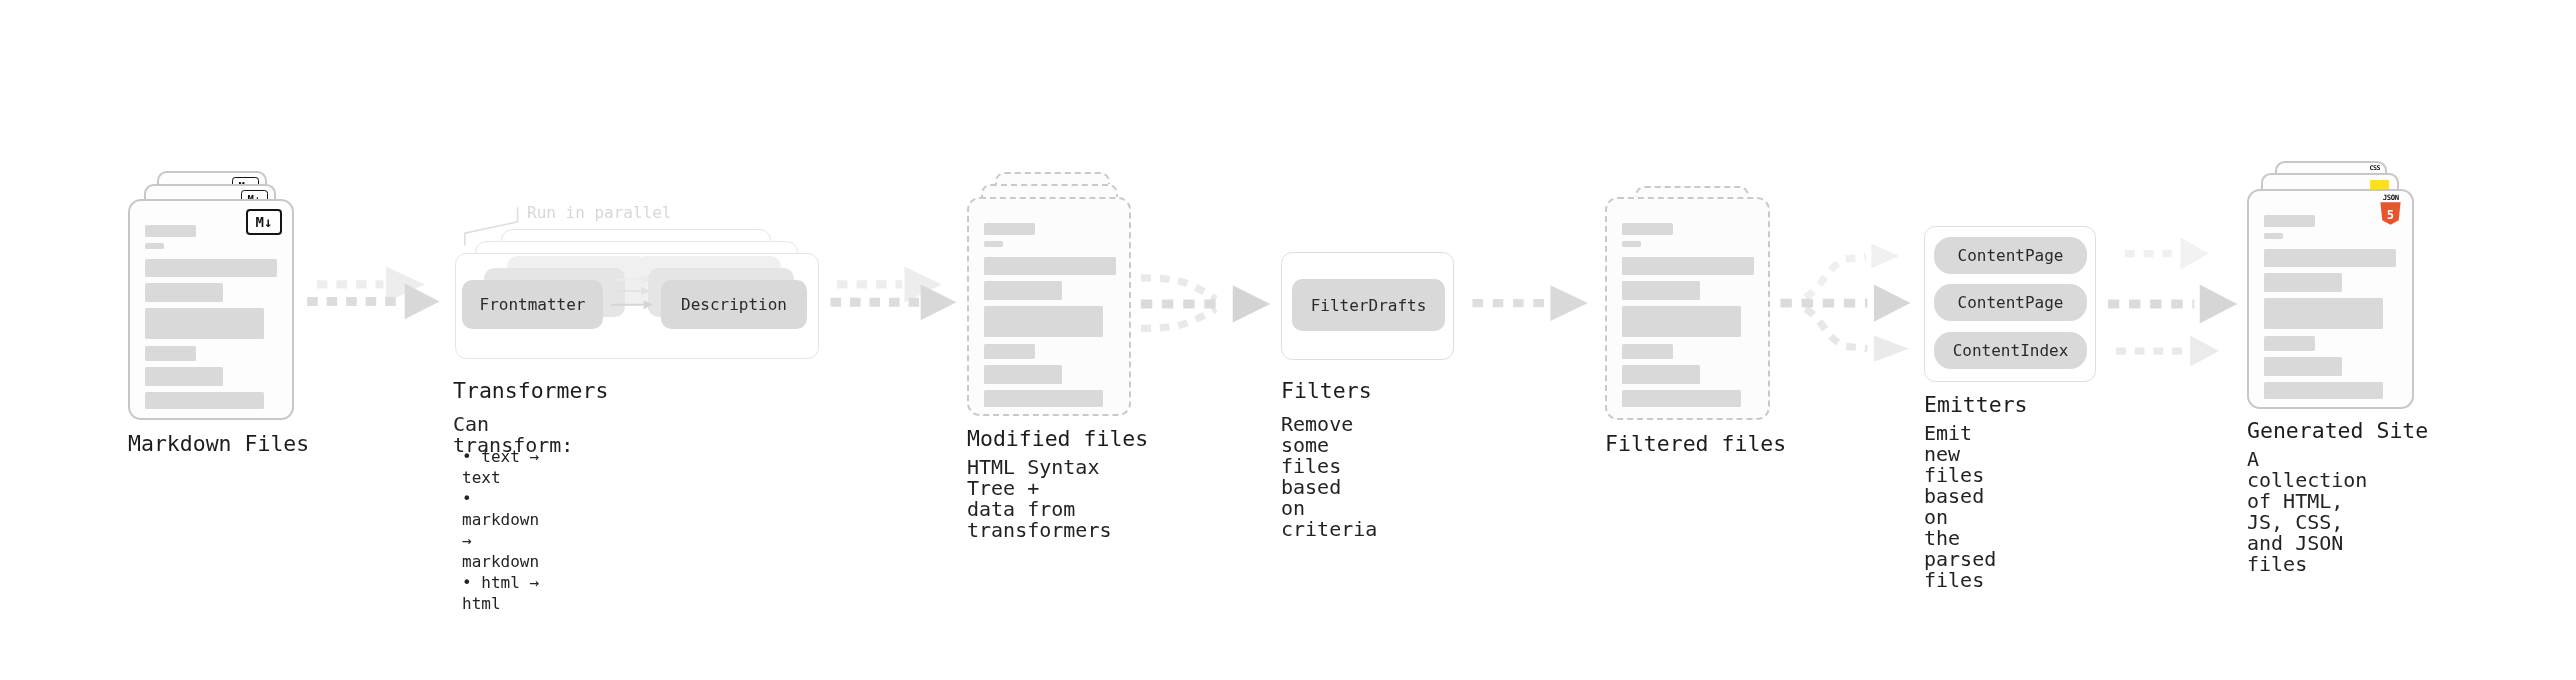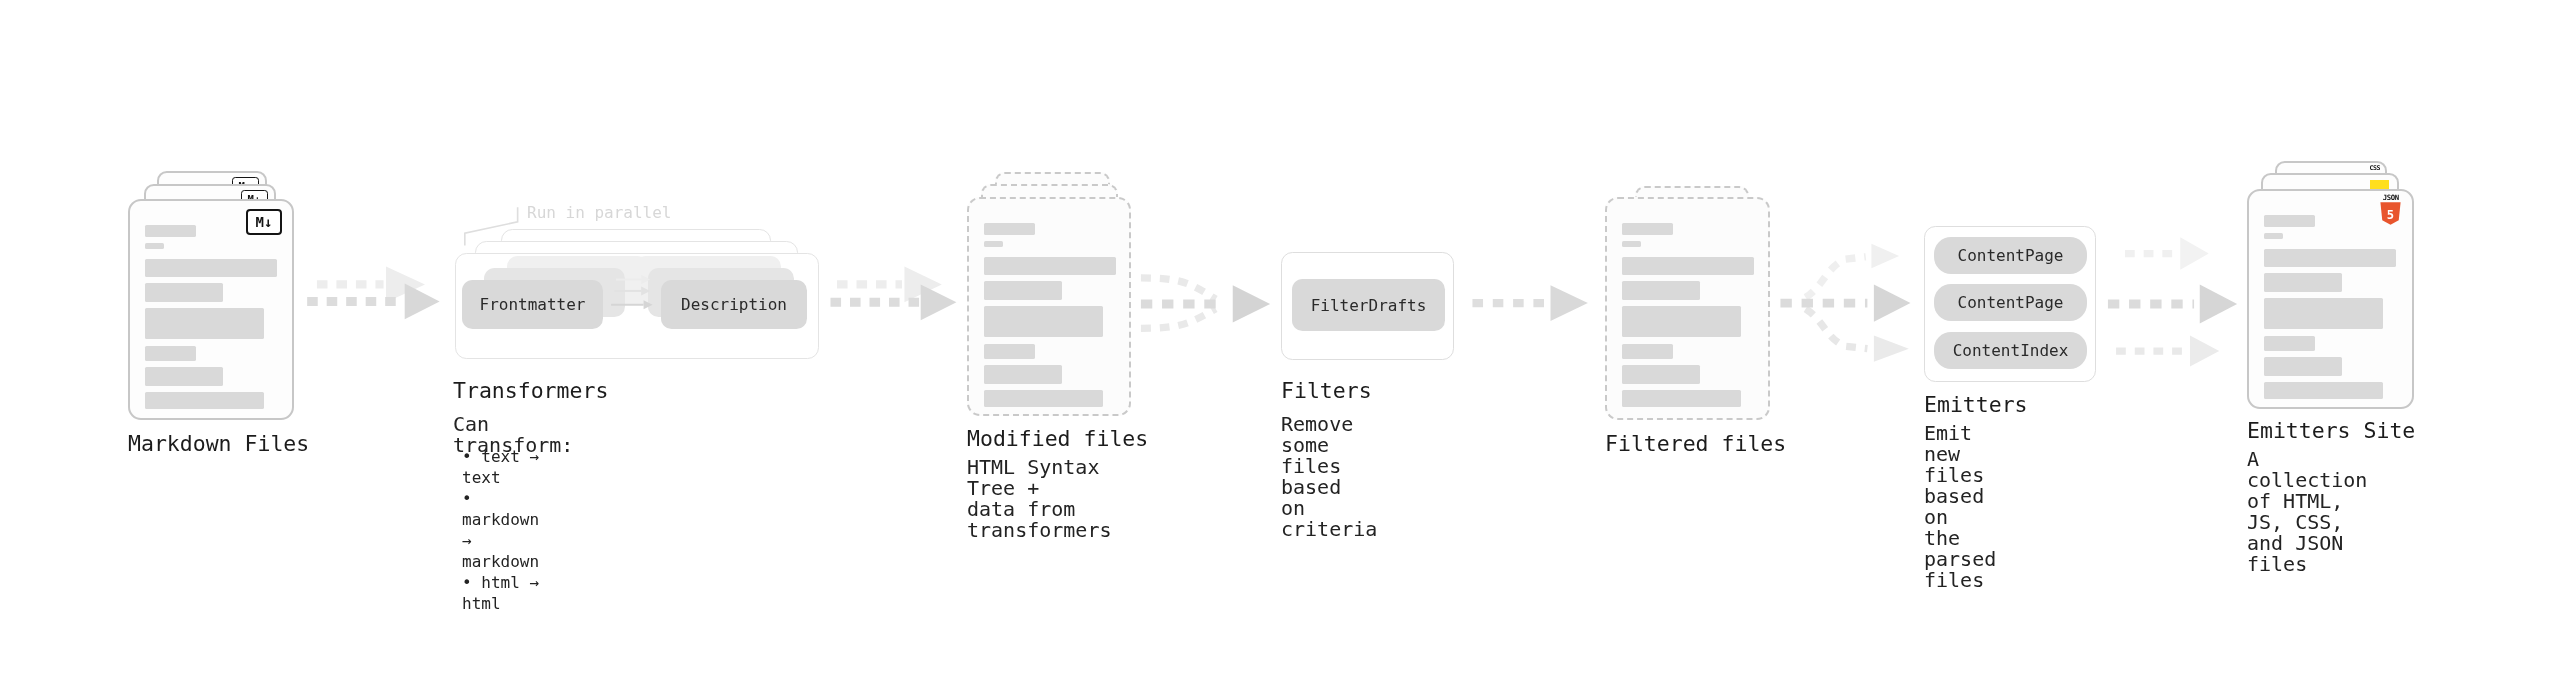--- a/index.html
+++ b/index.html
@@ -216,21 +216,21 @@
           <div class="bar" style="margin-top: 24.4px; height: 11.4px; width: 51px; background: rgb(217, 217, 217);"></div>
           <div class="bar" style="margin-top: 6.5px; height: 5.7px; width: 18.7px; background: rgb(217, 217, 217);"></div>
           <div class="bar" style="margin-top: 9.8px; height: 18px; width: 132px; background: rgb(217, 217, 217);"></div>
           <div class="bar" style="margin-top: 6.5px; height: 18.7px; width: 78px; background: rgb(217, 217, 217);"></div>
           <div class="bar" style="margin-top: 6.5px; height: 31px; width: 119px; background: rgb(217, 217, 217);"></div>
           <div class="bar" style="margin-top: 6.5px; height: 14.6px; width: 51px; background: rgb(217, 217, 217);"></div>
           <div class="bar" style="margin-top: 6.5px; height: 18.7px; width: 78px; background: rgb(217, 217, 217);"></div>
           <div class="bar" style="margin-top: 6.5px; height: 16.3px; width: 119px; background: rgb(217, 217, 217);"></div>
         </div>
     </div>
-    <div class="stage-title" style="left:2247px;top:418px;">Emitters Site</div>
+    <div class="stage-title" style="left:2247px;top:418px;">Generated Site</div>
     <div class="stage-sub" style="left:2247px;top:449px;">A collection of HTML,
 JS, CSS, and JSON files</div>
   </div>
 
   <svg width="2576" height="681" viewBox="0 0 3170 838">
     <g>
       <line x1="758" y1="344" x2="789" y2="344" stroke="#ececec" stroke-width="2.5"></line>
       <path d="M789,338.5 L800,344 L789,349.5 Z" fill="#ececec"></path>
       <line x1="756" y1="358" x2="789" y2="358" stroke="#e2e2e2" stroke-width="2.5"></line>
       <path d="M789,352.5 L800,358 L789,363.5 Z" fill="#e2e2e2"></path>

